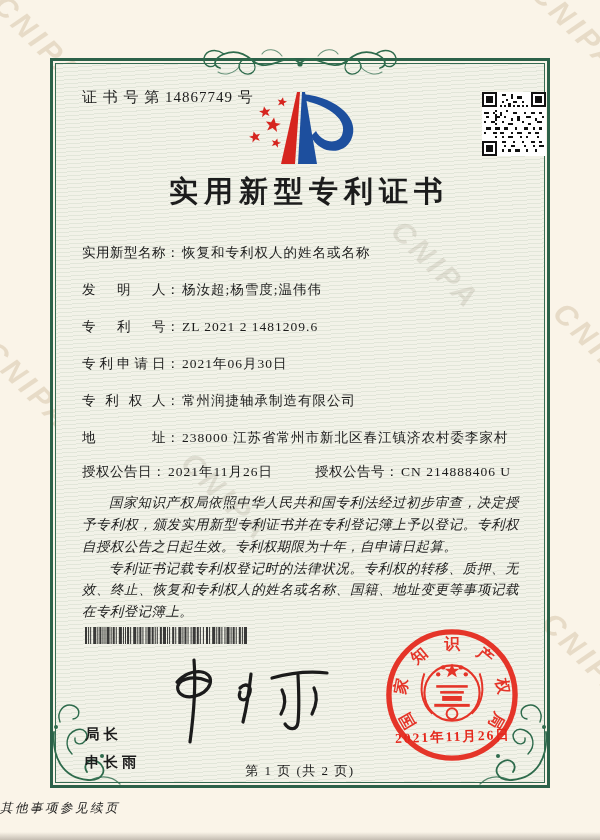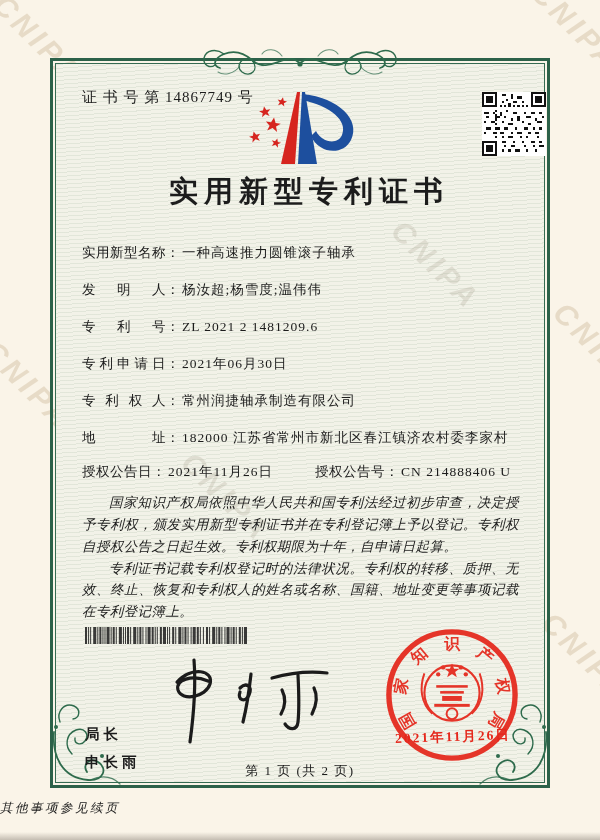--- a/index.html
+++ b/index.html
@@ -149,36 +149,36 @@
                  M9 20h1v1H9z M12 20h2v1h-2z M17 20h1v1h-1z M20 20h1v1h-1z M25 20h1v1h-1z
                  M9 22h2v1H9z M14 22h1v1h-1z M18 22h1v1h-1z M22 22h2v1h-2z M26 22h1v1h-1z
                  M10 24h1v1h-1z M13 24h2v1h-2z M19 24h1v1h-1z M23 24h1v1h-1z M26 24h2v1h-2z
                  M9 26h1v1H9z M12 26h1v1h-1z M15 26h2v1h-2z M20 26h1v1h-1z M24 26h1v1h-1z"></path>
       </g>
     </svg>
 
     <div class="abs title">实用新型专利证书</div>
 
     <div class="abs field" style="top:244px;">
-      <span class="flabel">实用新型名称</span><span class="fcolon">：</span><span class="fvalue">一种高速推力圆锥滚子轴承</span>
+      <span class="flabel">实用新型名称</span><span class="fcolon">：</span><span class="fvalue">恢复和专利权人的姓名或名称</span>
     </div>
     <div class="abs field" style="top:281px;">
       <span class="flabel">发明人</span><span class="fcolon">：</span><span class="fvalue">杨汝超;杨雪度;温伟伟</span>
     </div>
     <div class="abs field" style="top:318px;">
       <span class="flabel">专利号</span><span class="fcolon">：</span><span class="fvalue">ZL 2021 2 1481209.6</span>
     </div>
     <div class="abs field" style="top:355px;">
       <span class="flabel">专利申请日</span><span class="fcolon">：</span><span class="fvalue">2021年06月30日</span>
     </div>
     <div class="abs field" style="top:392px;">
       <span class="flabel">专利权人</span><span class="fcolon">：</span><span class="fvalue">常州润捷轴承制造有限公司</span>
     </div>
     <div class="abs field" style="top:429px;">
-      <span class="flabel">地址</span><span class="fcolon">：</span><span class="fvalue">182000 江苏省常州市新北区春江镇济农村委李家村</span>
+      <span class="flabel">地址</span><span class="fcolon">：</span><span class="fvalue">238000 江苏省常州市新北区春江镇济农村委李家村</span>
     </div>
 
     <div class="abs field" style="top:463px;">
       <span>授权公告日</span><span class="fcolon">：</span><span class="fvalue">2021年11月26日</span>
       <span class="grant2">
         <span>授权公告号</span><span class="fcolon">：</span><span class="fvalue">CN 214888406 U</span>
       </span>
     </div>
 
     <div class="abs body-text">

